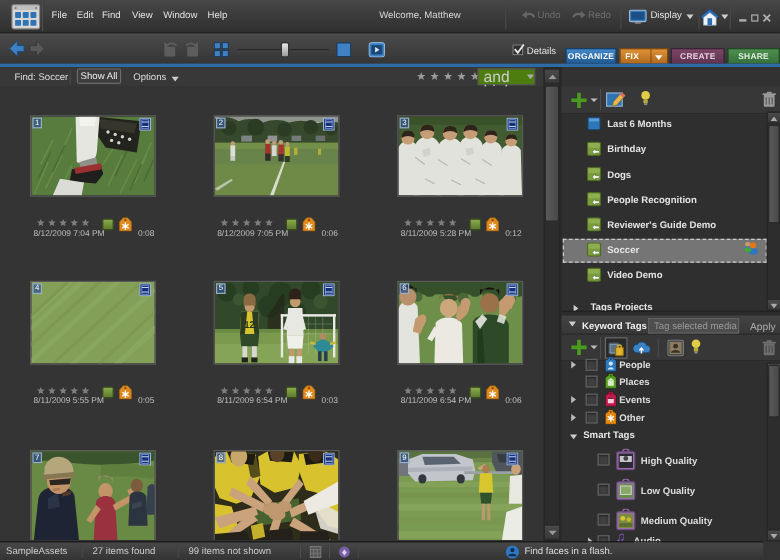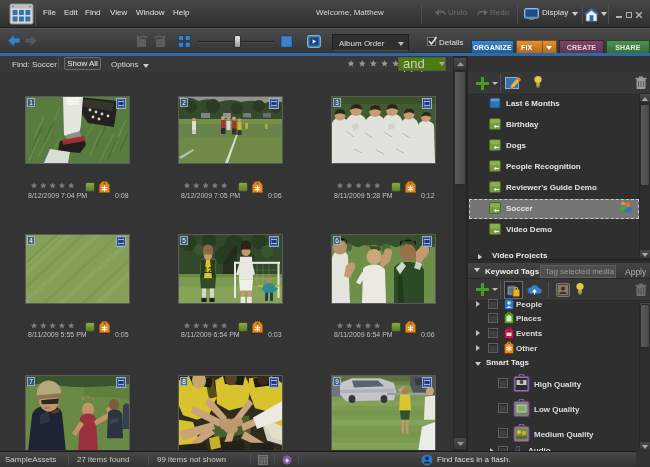--- a/index.html
+++ b/index.html
@@ -144,24 +144,20 @@
   <svg class="abs" style="left:280px;top:6px" width="13" height="13" viewBox="0 0 13 13">
     <rect x="0.8" y="0.8" width="11.4" height="11.4" fill="#3f81c3" stroke="#15365c" stroke-width="0.8"></rect>
   </svg>
 
   <svg class="abs" style="left:307px;top:6px" width="14" height="13" viewBox="0 0 14 13">
     <rect x="0.5" y="0.5" width="13" height="12" rx="2" fill="#3f81c3" stroke="#9cc1e2" stroke-width="0.8"></rect>
     <rect x="2.4" y="2.6" width="9.2" height="7.8" rx="1" fill="#1b4775"></rect>
     <path d="M5.6,4.2 L9.2,6.5 5.6,8.8 Z" fill="#dbe9f5"></path>
   </svg>
 
-  <div class="abs" style="left:332px;top:5px;width:77px;height:17px;background:#2f2f2f;border:1px solid #1f1f1f;border-bottom-color:#4d4d4d">
-    <div class="abs" style="left:6px;top:4px;font-size:8px;color:#e0e0e0">Album Order</div>
-    <div class="arrow-d abs" style="left:65px;top:7px;border-top-color:#bbb"></div>
-  </div>
 
   <div class="abs" style="left:427px;top:8px;width:9px;height:9px;background:#303030;border:1px solid #777"></div>
   <svg class="abs" style="left:427px;top:5px" width="11" height="12" viewBox="0 0 11 12">
     <path d="M2,7 L4.5,10 9.5,3" stroke="#e8e8e8" stroke-width="1.5" fill="none"></path>
   </svg>
   <div class="abs" style="left:439px;top:9px;font-size:8px;color:#e0e0e0">Details</div>
 
   <div class="tab" style="left:471px;width:43px;background:linear-gradient(#4189cb,#20588f);border:1px solid #12406e">ORGANIZE</div>
   <div class="tab" style="left:516px;width:41px;background:linear-gradient(#e09134,#b06a1e);border:1px solid #7a4a12">
         <span style="position:absolute;left:4px;top:0">FIX</span>
@@ -802,21 +798,21 @@
         <rect x="5.5" y="6" width="7" height="5" rx="1.5" fill="#2e77c0"></rect>
         <path d="M1,8 L4,5.5 4,7 7,7 7,9.5 4,9.5 4,11 Z" fill="#3fae2a" transform="translate(0,-1)"></path>
       </svg>
       <svg class="abs" style="left:21px;top:167px" width="12" height="12" viewBox="0 0 12 12">
         <rect x="0.5" y="0.5" width="11" height="11" rx="1.5" fill="#7a9c3c" stroke="#4e6a22"></rect>
         <rect x="1.2" y="1.2" width="9.6" height="4" rx="1" fill="#93b355" opacity="0.8"></rect>
         <path d="M4.4,8.4 L7.2,6 7.2,7.4 10.4,7.4 10.4,9.6 7.2,9.6 7.2,11 Z" fill="#f4f4f4" stroke="#55752a" stroke-width="0.5"></path>
       </svg>
       <div class="litext" style="left:38px;top:169px;font-weight:bold;color:#e4e4e4">Video Demo</div>
       <div class="arrow-r abs" style="left:10px;top:198px;border-left-color:#ccc"></div>
-      <div class="litext" style="left:24px;top:195px;font-weight:bold;color:#e8e8e8">Video Projects</div>
+      <div class="litext" style="left:24px;top:195px;font-weight:bold;color:#e8e8e8">Tags Projects</div>
       <div class="sbtrack" style="left:171px;top:37px;width:12px;height:166px"></div>
       <div class="sbbtn" style="left:171px;top:37px;width:12px;height:10px">
         <svg width="6" height="4" viewBox="0 0 6 4" style="margin-top:3px">
           <path d="M0,4 L3,0 6,4 Z" fill="#aaa"></path>
         </svg>
       </div>
       <div class="sbthumb" style="left:172px;top:48px;width:10px;height:82px"></div>
       <div class="sbbtn" style="left:171px;top:193px;width:12px;height:10px">
         <svg width="6" height="4" viewBox="0 0 6 4" style="margin-top:3px">
           <path d="M0,0 L3,4 6,0 Z" fill="#aaa"></path>

